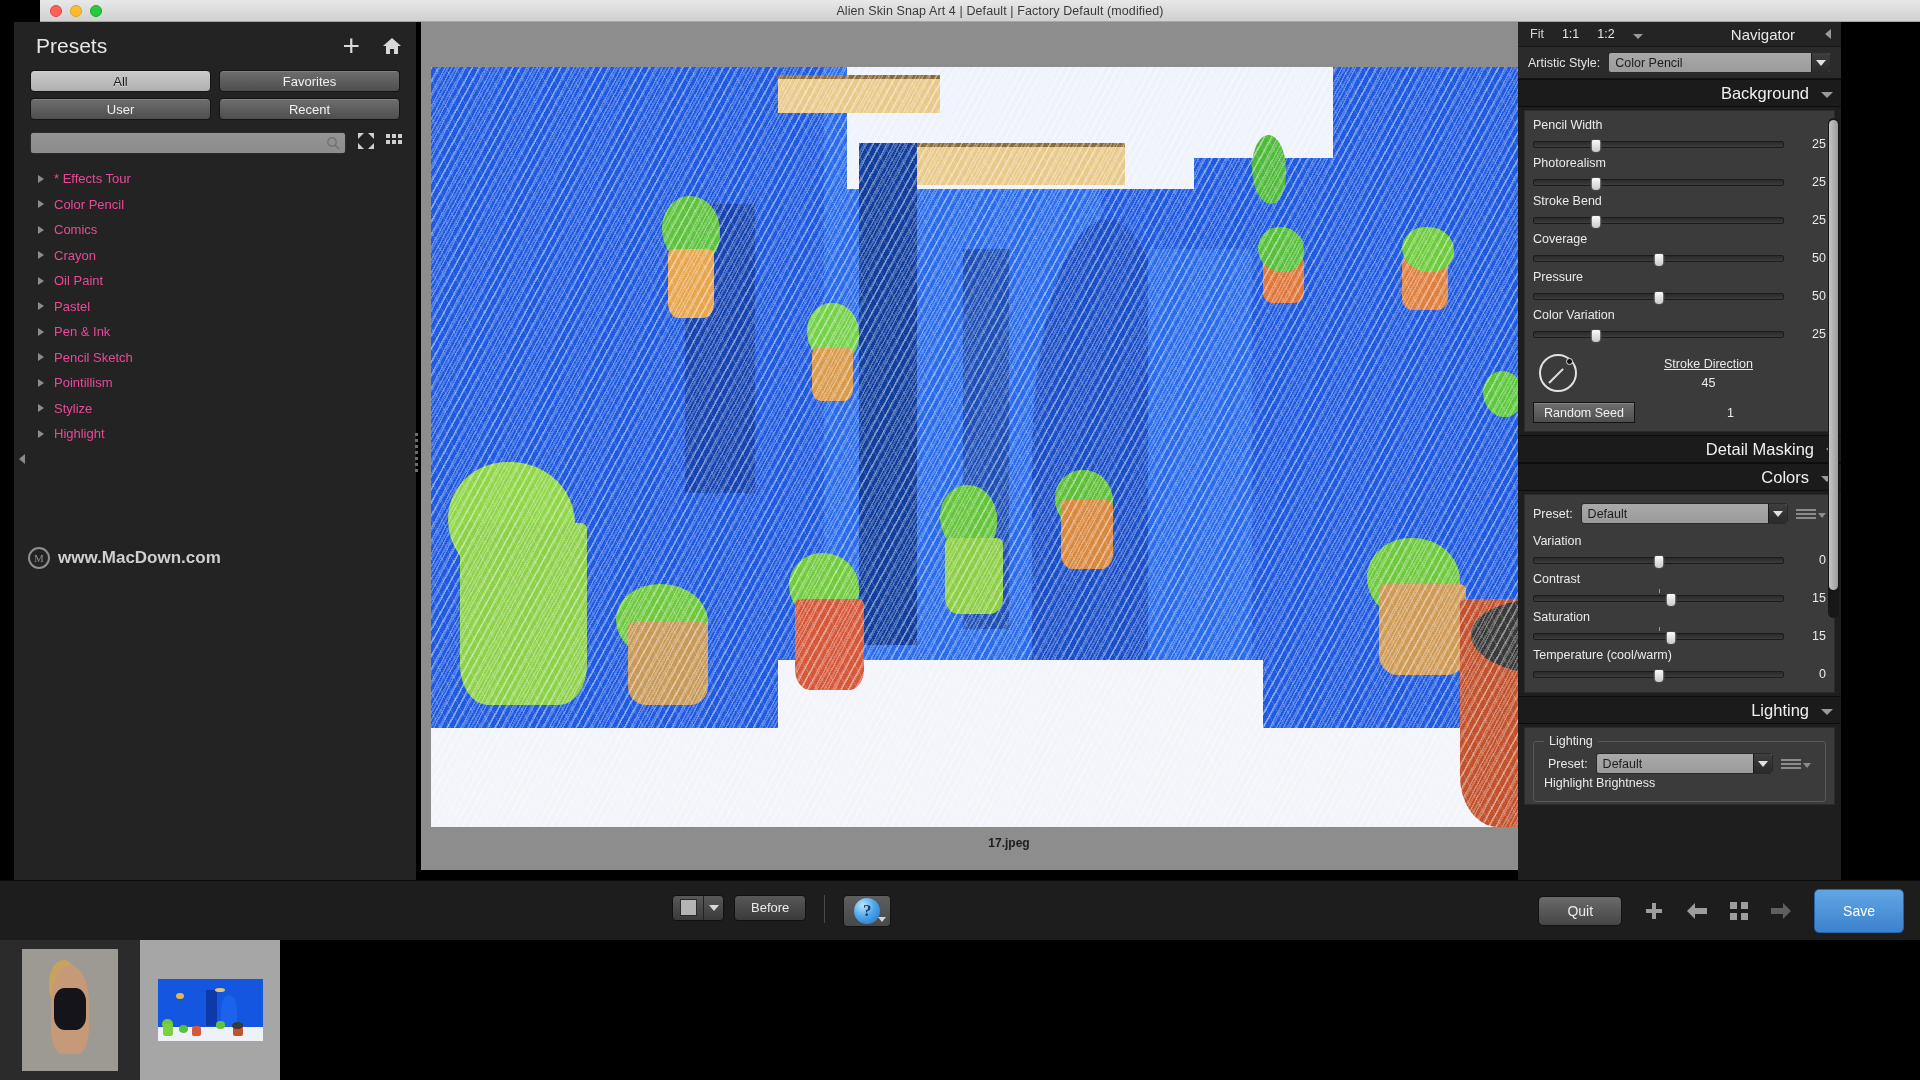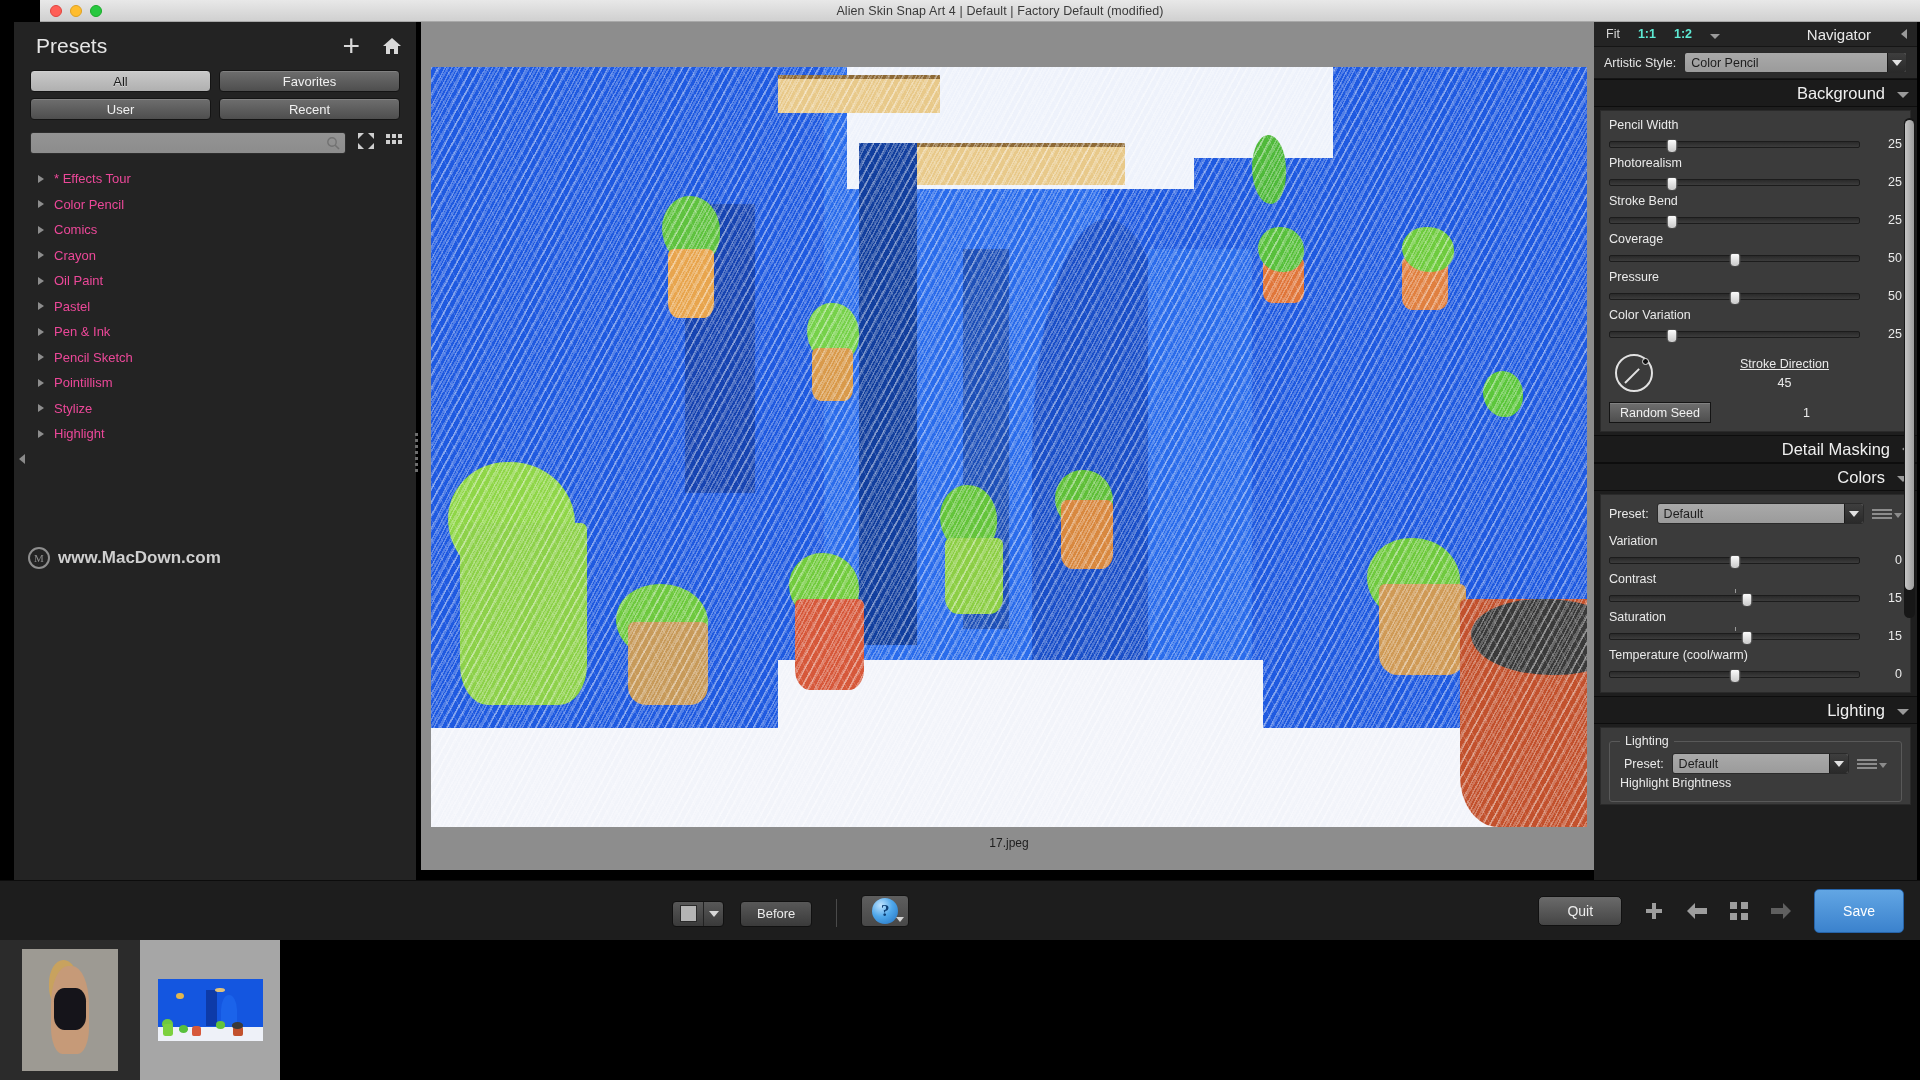--- a/index.html
+++ b/index.html
@@ -117,21 +117,21 @@
   .canvas-wrap {
     position: absolute; left: 421px; top: 22px; width: 1176px; height: 848px;
     background: #8d8d8d;
   }
   .canvas-img {
     position: absolute; left: 10px; top: 45px; width: 1156px; height: 760px;
     overflow: hidden; background: #1b56d8;
   }
   .filename {
     position: absolute; left: 0; right: 0; bottom: 20px; text-align: center;
-    font-size: 12px; color: #1d1d1d; font-weight: normal;
+    font-size: 12px; color: #1d1d1d; font-weight: bold;
   }
 
   
   .art { position: absolute; inset: 0; }
   .art .wall     { position: absolute; background: #1f5ae0; }
   .art .wall2    { position: absolute; background: #2a6ceb; }
   .art .sky      { position: absolute; background: #eef2fb; }
   .art .ground   { position: absolute; background: #f2f4fa; }
   .art .awning   { position: absolute; background: #e8c98a; border-top: 4px solid #8e6a36; }
   .art .door     { position: absolute; background: #123f9e; }
@@ -147,29 +147,29 @@
       repeating-linear-gradient(118deg, rgba(0,0,0,.10) 0 1px, rgba(0,0,0,0) 1px 5px);
     mix-blend-mode: screen;
   }
   .art .hatch2 {
     position: absolute; inset: 0; pointer-events: none;
     background: repeating-linear-gradient(120deg, rgba(255,255,255,.22) 0 2px, rgba(255,255,255,0) 2px 7px);
   }
 
   
   .right-panel {
-    position: absolute; left: 1594px; top: 22px; width: 323px; height: 858px;
+    position: absolute; left: 1518px; top: 22px; width: 323px; height: 858px;
     background: #1e1e1e;
   }
   .nav-bar {
     height: 24px; display: flex; align-items: center; padding: 0 8px 0 12px;
     background: #242424; gap: 18px;
   }
   .zoomlvl { font-size: 12.5px; color: #d8d8d8; cursor: pointer; }
-  .zoomlvl.dim { color: #5eead4; font-weight: bold; }
+  .zoomlvl.dim { color: #e5e5e5; }
   .caret-dn {
     width: 0; height: 0; border-left: 5px solid transparent;
     border-right: 5px solid transparent; border-top: 5px solid #9a9a9a;
     margin-top: 4px;
   }
   .nav-title { margin-left: auto; font-size: 15px; color: #e8e8e8; font-weight: 500; }
   .caret-lf {
     width: 0; height: 0; border-top: 5px solid transparent;
     border-bottom: 5px solid transparent; border-right: 6px solid #9a9a9a;
     margin-left: 12px; margin-right: 2px;
@@ -290,21 +290,21 @@
     position: absolute; left: 1px; top: 2px; width: 9px; height: 470px;
     border-radius: 5px; background: linear-gradient(90deg,#c5c5c5,#9d9d9d);
   }
 
   
   .bottom-bar {
     position: absolute; left: 0; top: 880px; width: 1920px; height: 60px;
     background: #1d1d1d; border-top: 1px solid #0c0c0c;
     display: flex; align-items: center;
   }
-  .bb-center { position: absolute; left: 672px; display: flex; align-items: flex-end; gap: 16px; }
+  .bb-center { position: absolute; left: 672px; display: flex; align-items: flex-start; gap: 10px; }
   .swatch-btn {
     height: 26px; display: flex; align-items: stretch; border-radius: 4px;
     border: 1px solid #111; overflow: hidden;
     background: linear-gradient(#585858, #3a3a3a); cursor: pointer;
   }
   .swatch-btn .sw {
     width: 30px; display: flex; align-items: center; justify-content: center;
   }
   .swatch-btn .sw span {
     width: 17px; height: 17px; background: #b4b4b4; border: 1px solid #2a2a2a;

